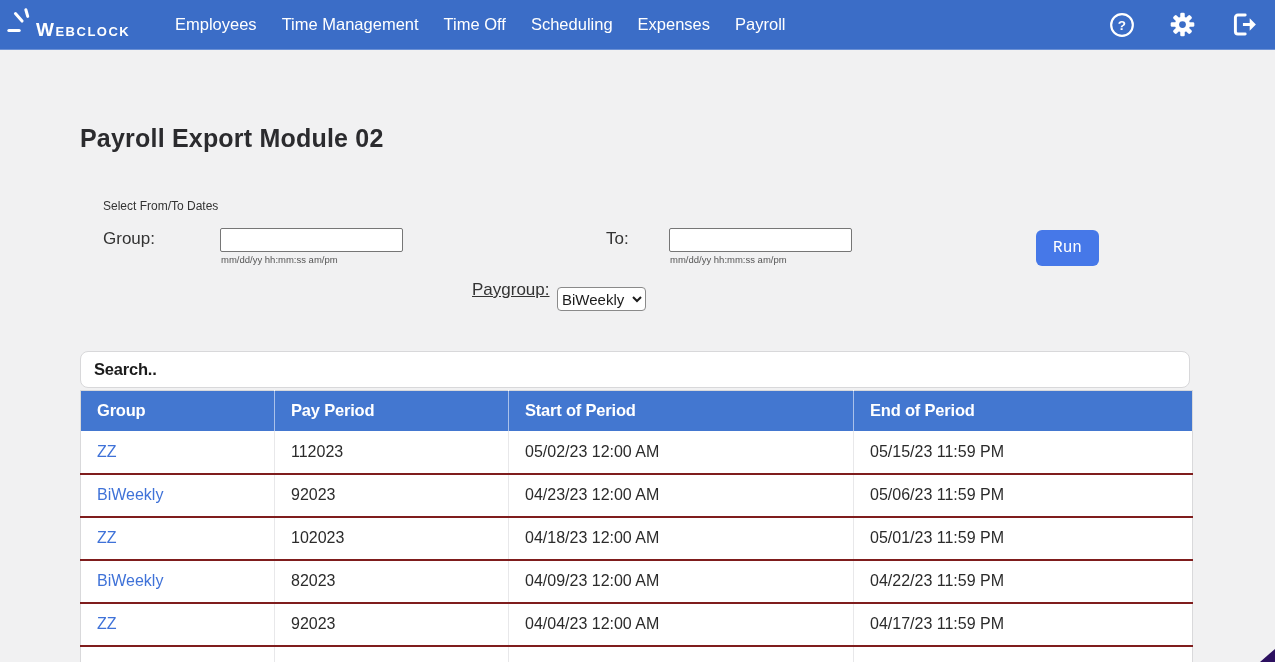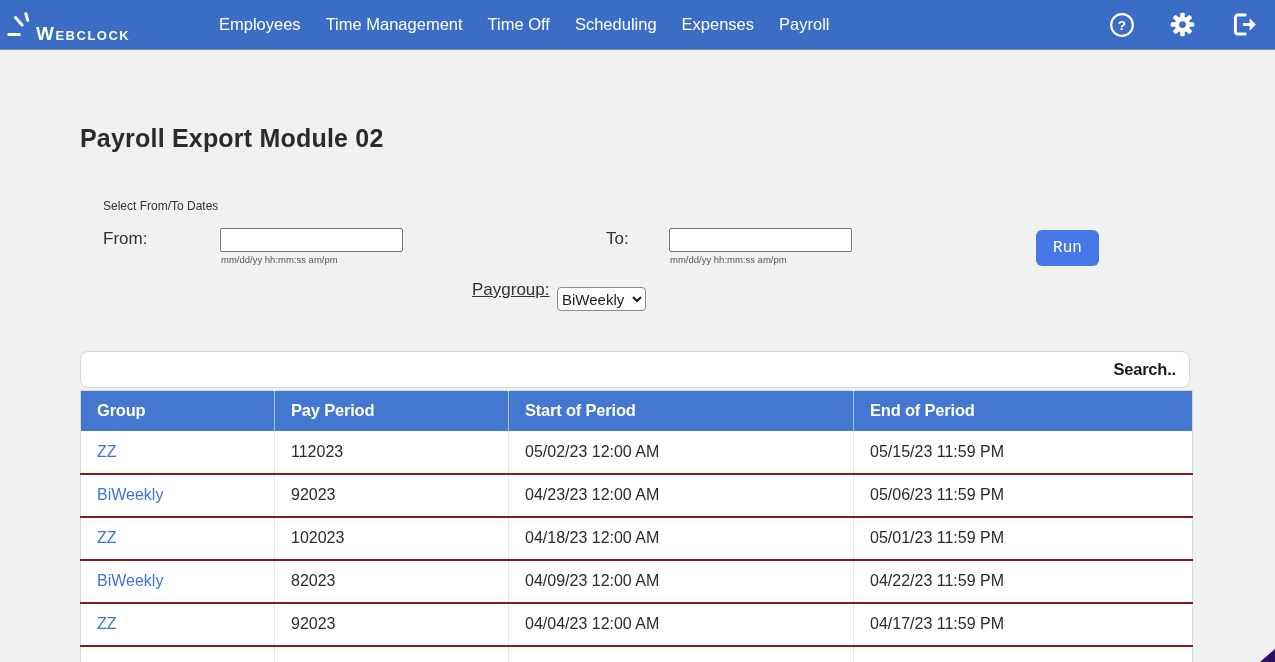--- a/index.html
+++ b/index.html
@@ -16,23 +16,22 @@
     background:var(--background);
     font-family:"Liberation Sans",sans-serif;
     color:#212529;
   }
   #app{position:relative;width:1275px;height:662px;}
 
   
   .navbar{
     position:absolute;top:0;left:0;width:1275px;height:50px;
     background:var(--navbar);
-    display:flex;
+    display:flex;align-items:center;
     border-bottom:1px solid rgba(255,255,255,.25);
-    gap:44px;
   }
   .brand{
     display:flex;align-items:flex-end;
     padding-left:6px;width:158px;flex:0 0 auto;cursor:pointer;
   }
   .brand-text{
     color:#fff;font-weight:700;font-size:19px;
     font-variant:small-caps;letter-spacing:1.5px;
     margin-left:-4px;line-height:1;padding-bottom:6px;
     text-transform:lowercase;
@@ -80,21 +79,21 @@
     position:absolute;left:557px;top:287px;width:89px;height:24px;
     font-size:15px;font-family:"Liberation Sans",sans-serif;
     background:#fff;border:1px solid #8a8a8a;border-radius:4px;color:#1c1c1c;
   }
 
   
   .search-input{
     position:absolute;left:80px;top:351px;width:1110px;height:37px;
     background:#fff;border:1px solid #d8d8da;border-radius:8px;
     padding:0 13px;font-size:16.5px;font-weight:700;color:#c2410c;
-    font-family:"Liberation Sans",sans-serif;letter-spacing:-0.2px;text-align:right;
+    font-family:"Liberation Sans",sans-serif;letter-spacing:-0.2px;
   }
   .search-input::placeholder{color:#1b1b1b;opacity:1;font-weight:700;}
 
   
   .table-wrap{position:absolute;left:80px;top:390px;width:1112px;}
   table{border-collapse:collapse;table-layout:fixed;width:1112px;background:#fff;
     border:1px solid #d9d9db;}
   col.c1{width:194px;}col.c2{width:234px;}col.c3{width:345px;}col.c4{width:339px;}
   thead th{
     background:var(--table-header);color:#fff;text-align:left;
@@ -171,21 +170,21 @@
           <path d="M11.5 10.6 h6 v-4.1 L23 12 l-5.5 5.5 v-4.1 h-6 z" fill="#fff"></path>
         </svg>
       </span>
     </div>
   </header>
 
   <h1 class="page-title">Payroll Export Module 02</h1>
 
   <div class="section-label">Select From/To Dates</div>
 
-  <label class="field-label from-label">From:</label>
+  <label class="field-label from-label">Group:</label>
   <input class="date-input from-input" type="text" style="">
   <div class="date-hint from-hint">mm/dd/yy hh:mm:ss am/pm</div>
 
   <label class="field-label to-label">To:</label>
   <input class="date-input to-input" type="text" style="">
   <div class="date-hint to-hint">mm/dd/yy hh:mm:ss am/pm</div>
 
   <button class="run-button">Run</button>
 
   <label class="field-label paygroup-label">Paygroup:</label>

